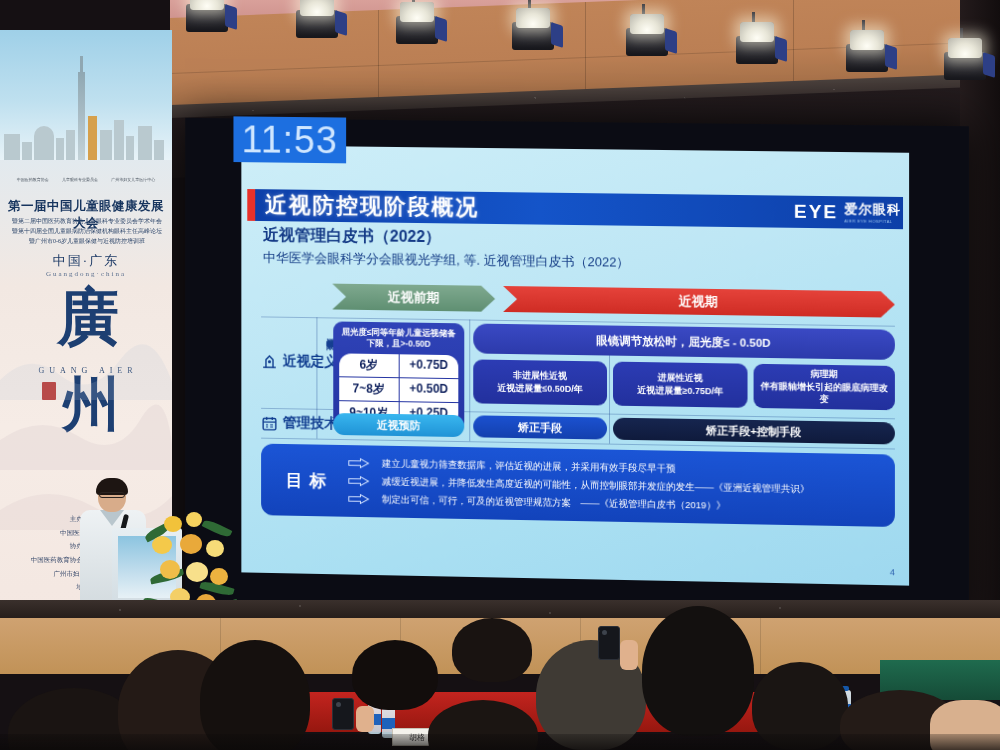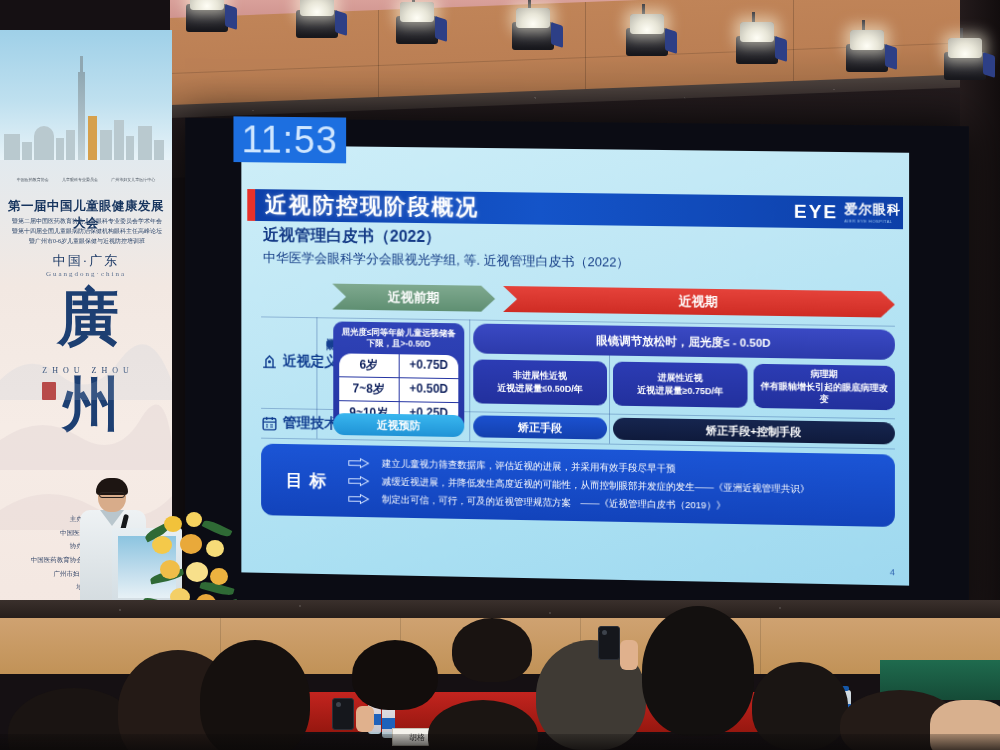--- a/index.html
+++ b/index.html
@@ -585,21 +585,21 @@
     <div class="banner-title">第一届中国儿童眼健康发展大会</div>
     <div class="banner-sub">
       <div>暨第二届中国医药教育协会儿童眼科专业委员会学术年会</div>
       <div>暨第十四届全国儿童眼病防治保健机构眼科主任高峰论坛</div>
       <div>暨广州市0-6岁儿童眼保健与近视防控培训班</div>
     </div>
     <div class="banner-place">中国·广东</div>
     <div class="banner-pinyin">Guangdong·china</div>
 
     <div class="gz-big">廣</div>
-    <div class="gz-pinyin">ZHOU ZHOU</div>
+    <div class="gz-pinyin">GUANG AIER</div>
     <div class="gz-seal"></div>
     <div class="gz-big2">州</div>
 
     <svg class="mountains" viewBox="0 0 172 240" preserveAspectRatio="none">
       <path d="M0 60 Q30 30 60 55 T120 40 T172 62 L172 80 L0 80Z" fill="#b9c6d8" opacity=".5"></path>
       <path d="M0 120 Q40 92 78 116 T140 100 T172 124 L172 150 L0 150Z" fill="#c7b6bd" opacity=".5"></path>
       <path d="M0 190 Q46 160 92 186 T172 176 L172 210 L0 210Z" fill="#cdbcc0" opacity=".5"></path>
     </svg>
 
     <div class="org-block">

